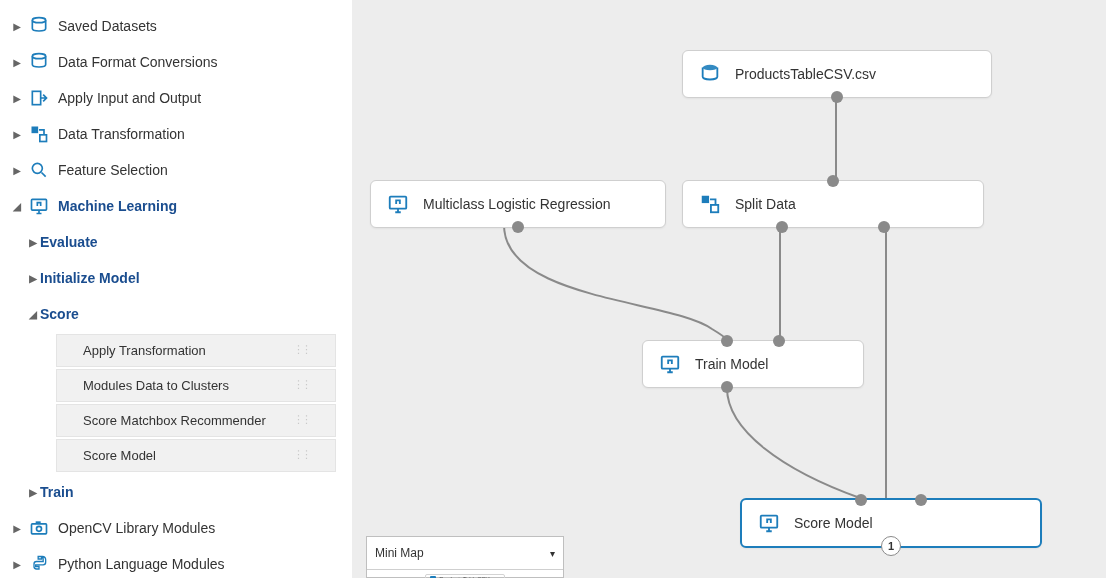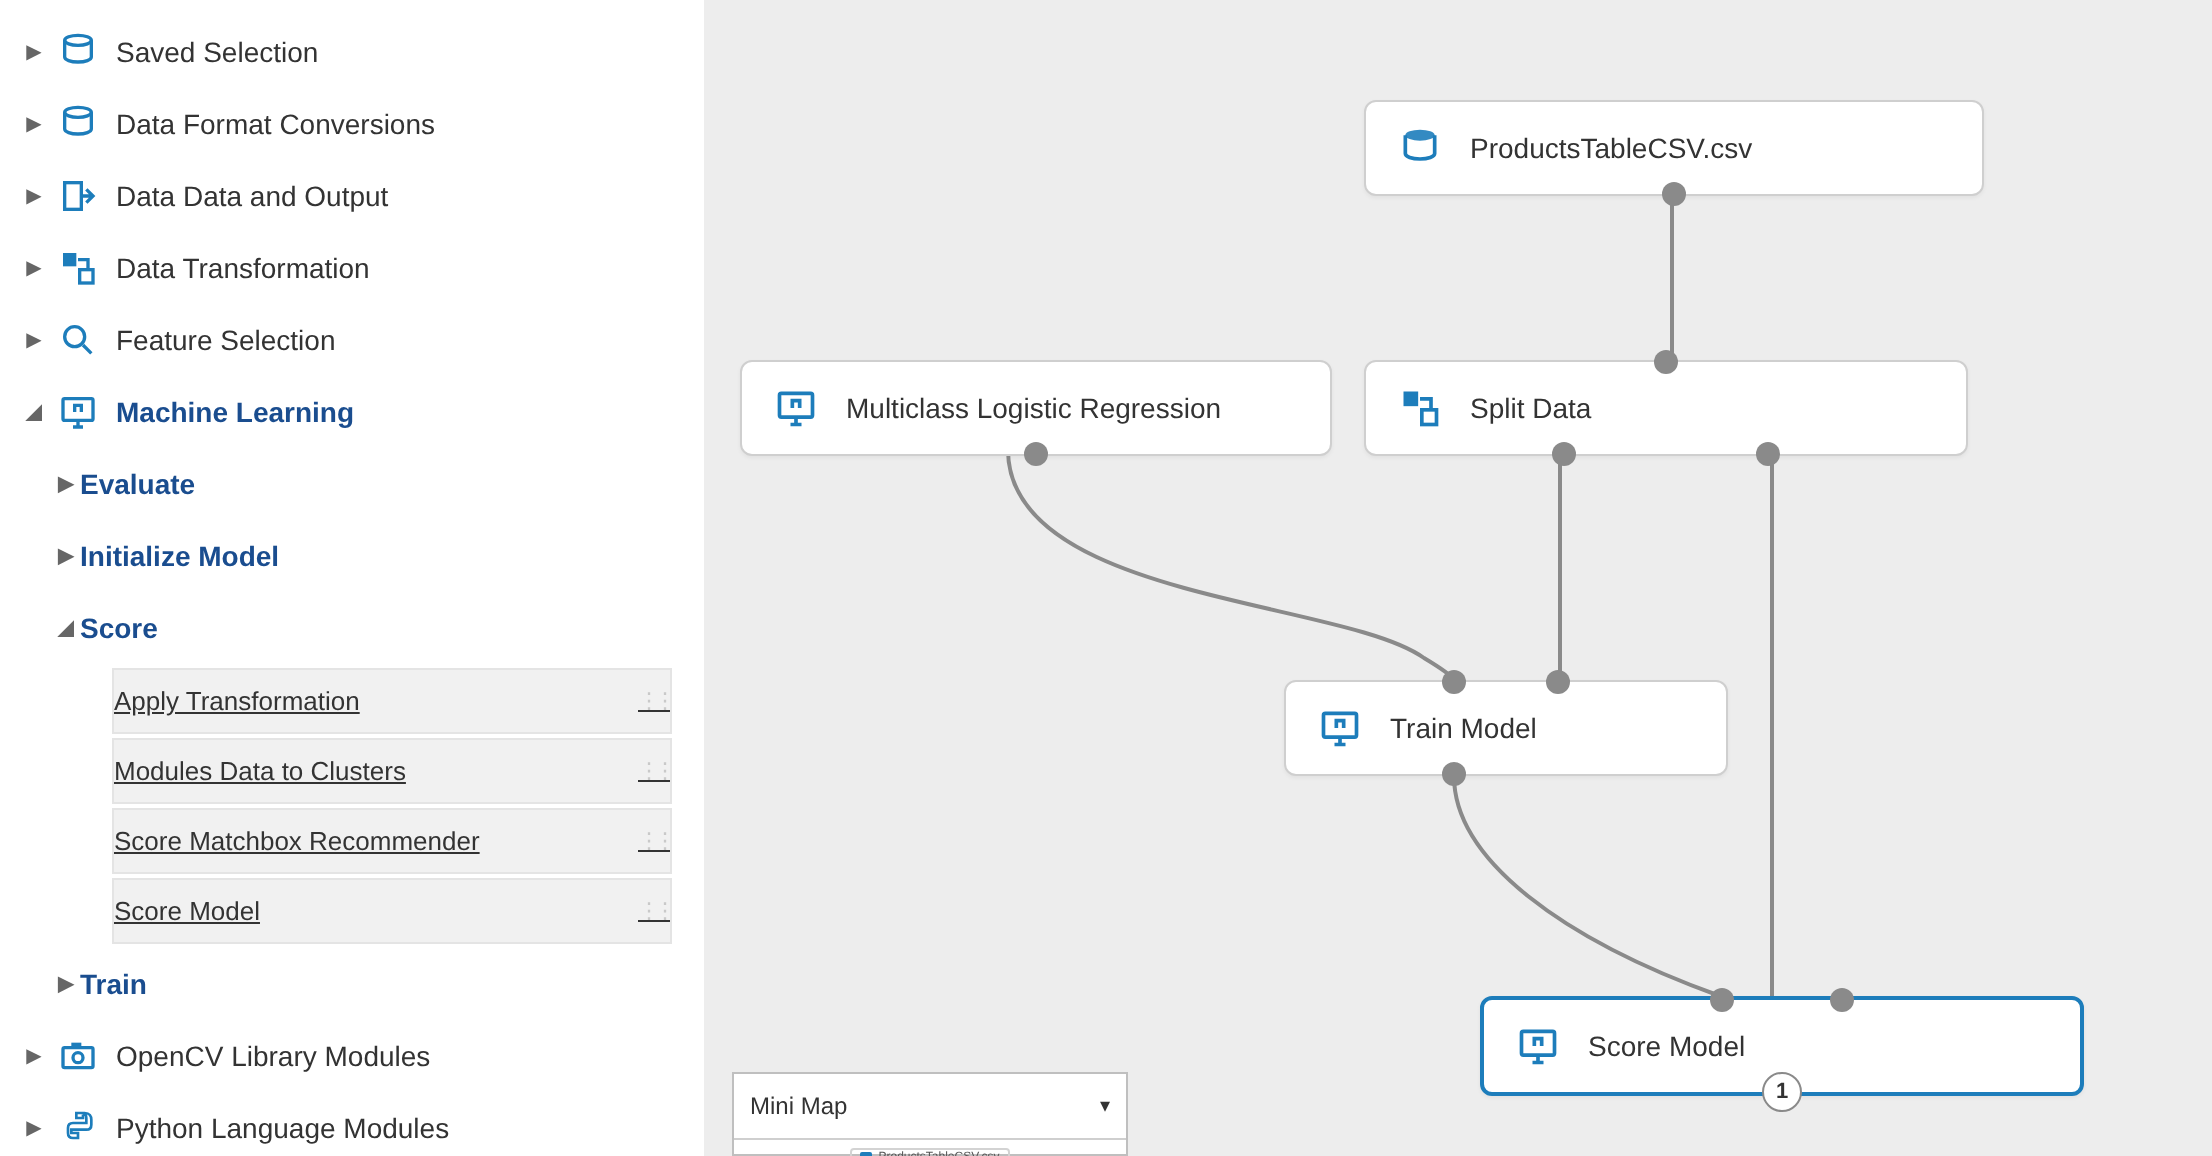--- a/index.html
+++ b/index.html
@@ -45,25 +45,23 @@
   color: #1d7dbb;
 }
 .tree-label { flex: 1; font-size: 14px; }
 .indent-1 { padding-left: 16px; }
 .bold-blue { color: #1a4d8f; font-weight: 600; }
 .blue { color: #1a4d8f; font-weight: 600; }
 .module-leaf {
   background: #f1f1f1;
   border: 1px solid #e4e4e4;
   margin: 2px 6px 2px 46px;
-  padding: 8px 0;
-  display: flex;
-  align-items: center;
+  padding: 8px 26px;
+  display: flex;
   cursor: grab;
-  text-decoration: underline;
 }
 .module-leaf .grab { color: #c9c9c9; font-size: 11px; letter-spacing: -3px; margin-left: 6px; }
 .canvas {
   flex: 1;
   height: 100%;
   background: #ededed;
   position: relative;
 }
 .node {
   position: absolute;
@@ -161,21 +159,21 @@
 <div class="sidebar">
 
   <div class="tree-item">
     <span class="tree-caret">▶</span>
     <span class="tree-icon">
       <svg viewBox="0 0 24 24" width="20" height="20">
           <ellipse cx="12" cy="5" rx="8" ry="3" fill="none" stroke="currentColor" stroke-width="2"></ellipse>
           <path d="M4 5v10c0 1.7 3.6 3 8 3s8-1.3 8-3V5" fill="none" stroke="currentColor" stroke-width="2"></path>
         </svg>
     </span>
-    <span class="tree-label">Saved Selection</span>
+    <span class="tree-label">Saved Datasets</span>
   </div>
 
   <div class="tree-item">
     <span class="tree-caret">▶</span>
     <span class="tree-icon">
       <svg viewBox="0 0 24 24" width="20" height="20">
           <ellipse cx="12" cy="5" rx="8" ry="3" fill="none" stroke="currentColor" stroke-width="2"></ellipse>
           <path d="M4 5v10c0 1.7 3.6 3 8 3s8-1.3 8-3V5" fill="none" stroke="currentColor" stroke-width="2"></path>
         </svg>
     </span>
@@ -183,21 +181,21 @@
   </div>
 
   <div class="tree-item">
     <span class="tree-caret">▶</span>
     <span class="tree-icon">
       <svg viewBox="0 0 24 24" width="20" height="20">
           <rect x="4" y="4" width="10" height="16" fill="none" stroke="currentColor" stroke-width="2"></rect>
           <path d="M17 8l4 4-4 4M21 12h-7" fill="none" stroke="currentColor" stroke-width="2"></path>
         </svg>
     </span>
-    <span class="tree-label">Data Data and Output</span>
+    <span class="tree-label">Apply Input and Output</span>
   </div>
 
   <div class="tree-item">
     <span class="tree-caret">▶</span>
     <span class="tree-icon">
       <svg viewBox="0 0 24 24" width="20" height="20">
           <rect x="3" y="3" width="8" height="8" fill="currentColor"></rect>
           <rect x="13" y="13" width="8" height="8" fill="none" stroke="currentColor" stroke-width="2"></rect>
           <path d="M12 7h6v5" fill="none" stroke="currentColor" stroke-width="2"></path>
         </svg>

